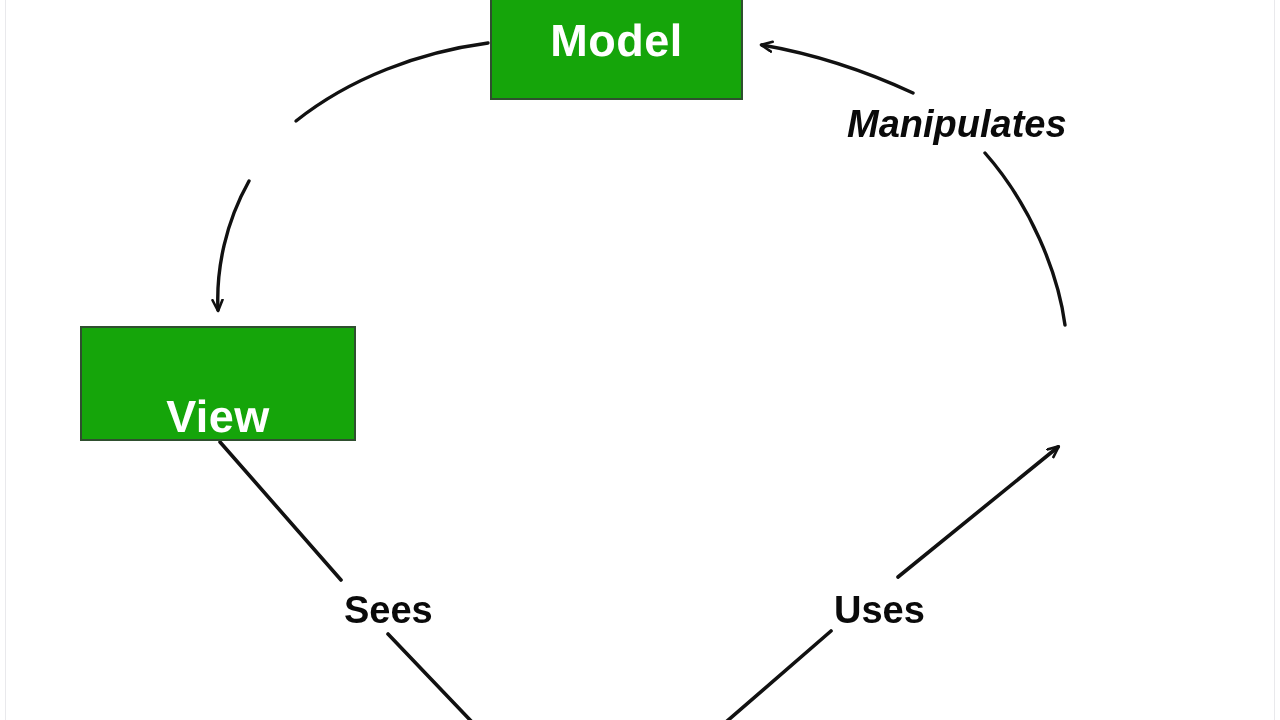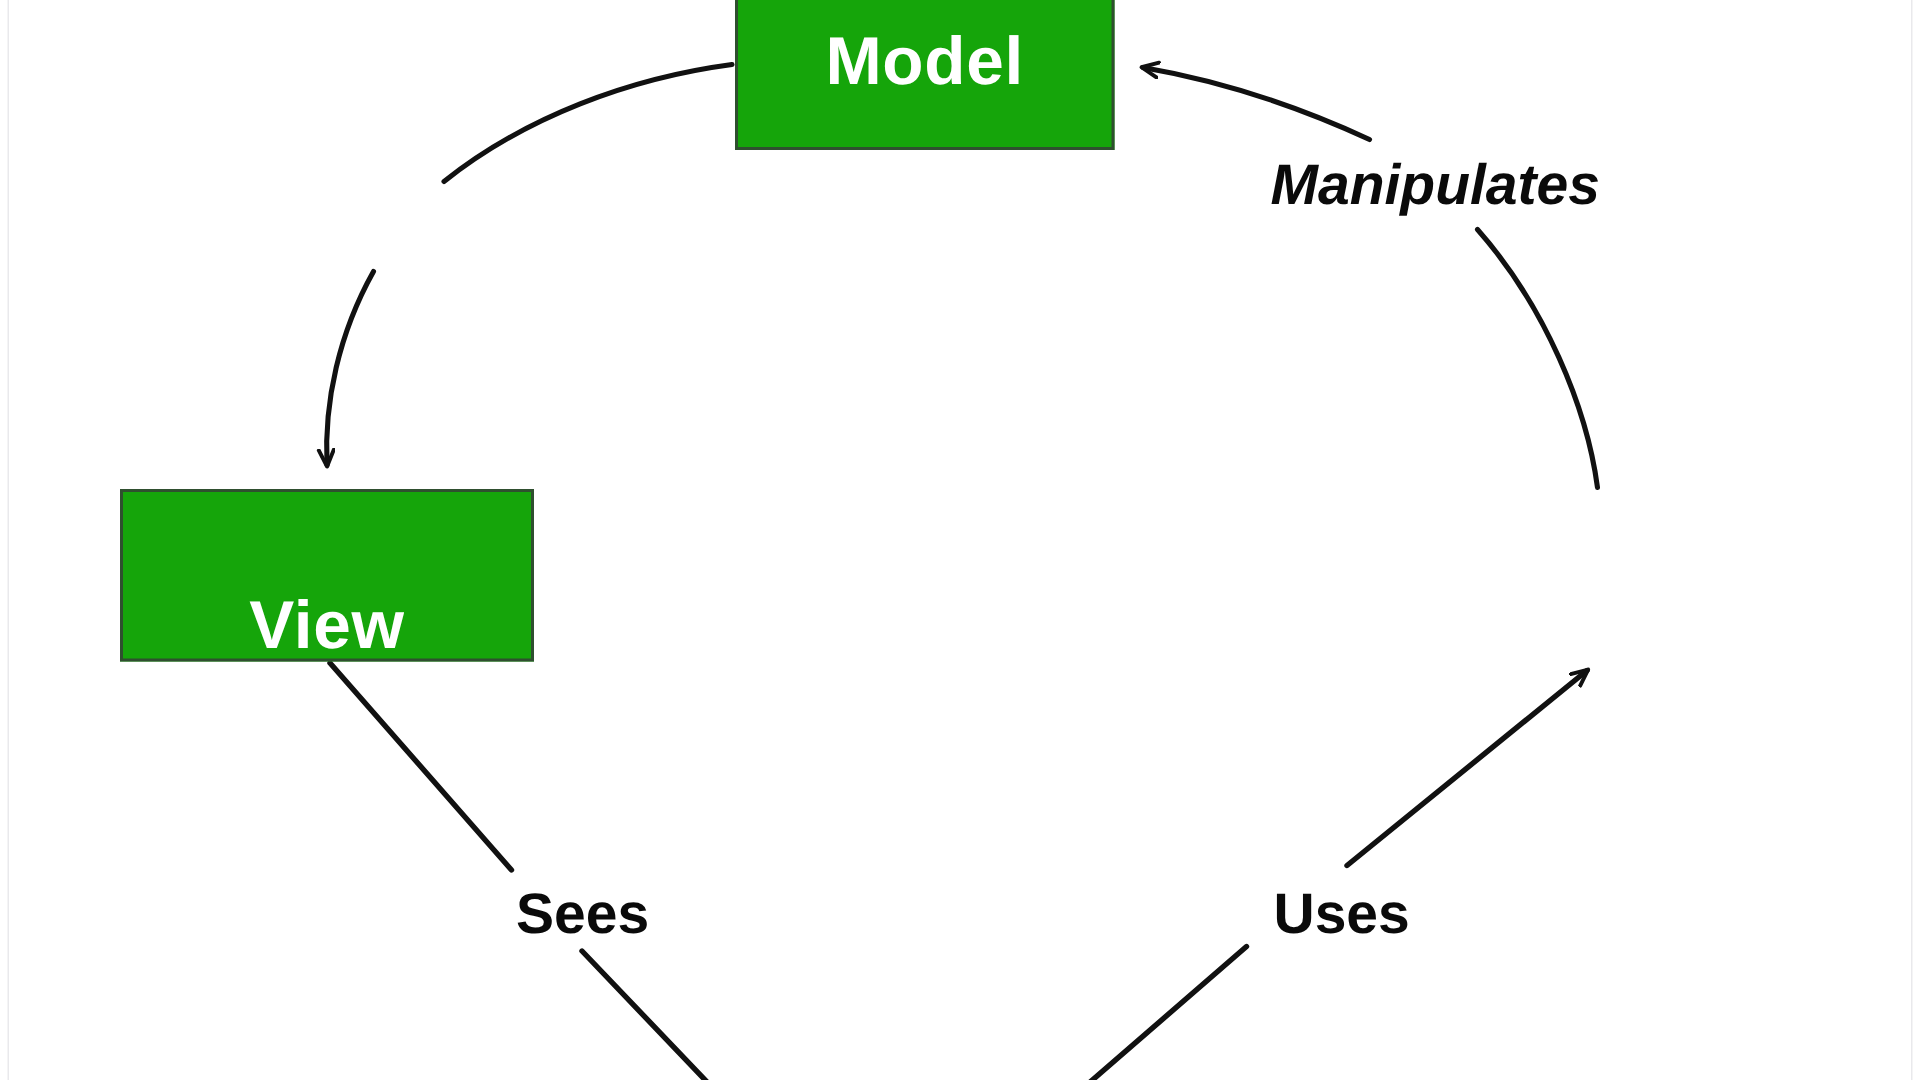--- a/index.html
+++ b/index.html
@@ -70,21 +70,21 @@
     color: #0a0a0a;
     font-weight: bold;
     font-size: 38px;
     font-family: "Liberation Sans", sans-serif;
     white-space: nowrap;
     line-height: 1;
   }
   #label-updates     { left: 138px; top: 130px; }
   #label-manipulates { left: 847px; top: 105px; font-style: italic; }
   #label-sees        { left: 328px; top: 591px; margin-left: 16px; }
-  #label-uses        { left: 834px; top: 591px; margin-left: 15px; }
+  #label-uses        { left: 834px; top: 591px; }
 </style>
 </head>
 <body>
 
 <div id="canvas">
 
   <div class="page-edge left"></div>
   <div class="page-edge right"></div>
 
   <svg class="wires" viewBox="0 0 1280 720">

